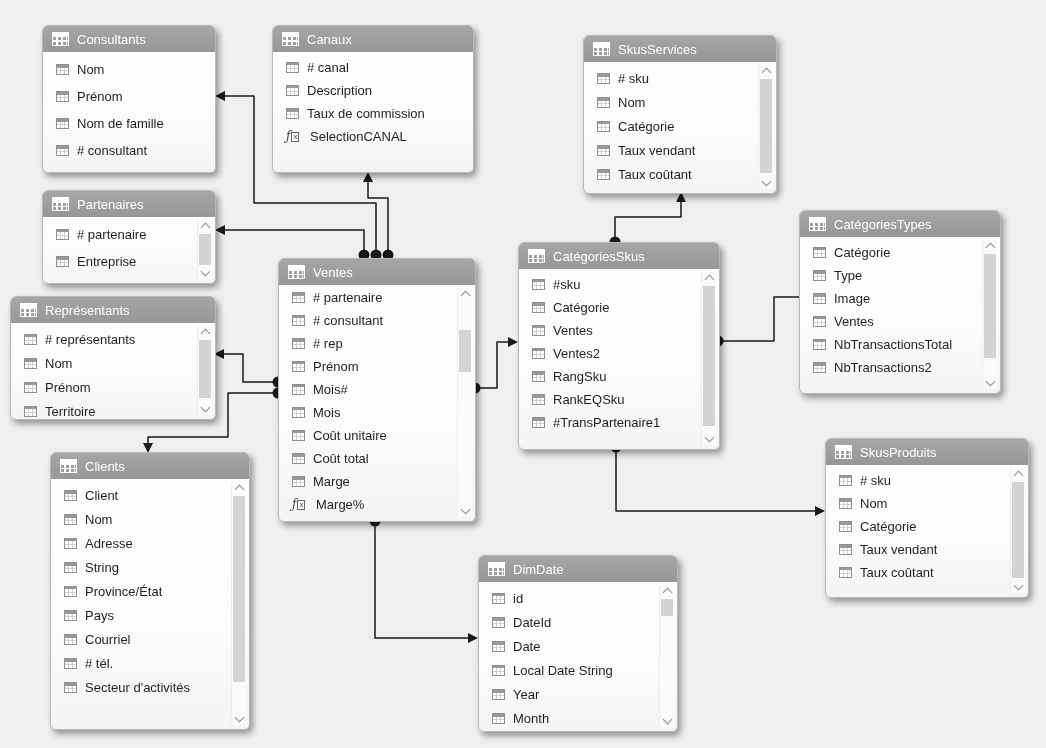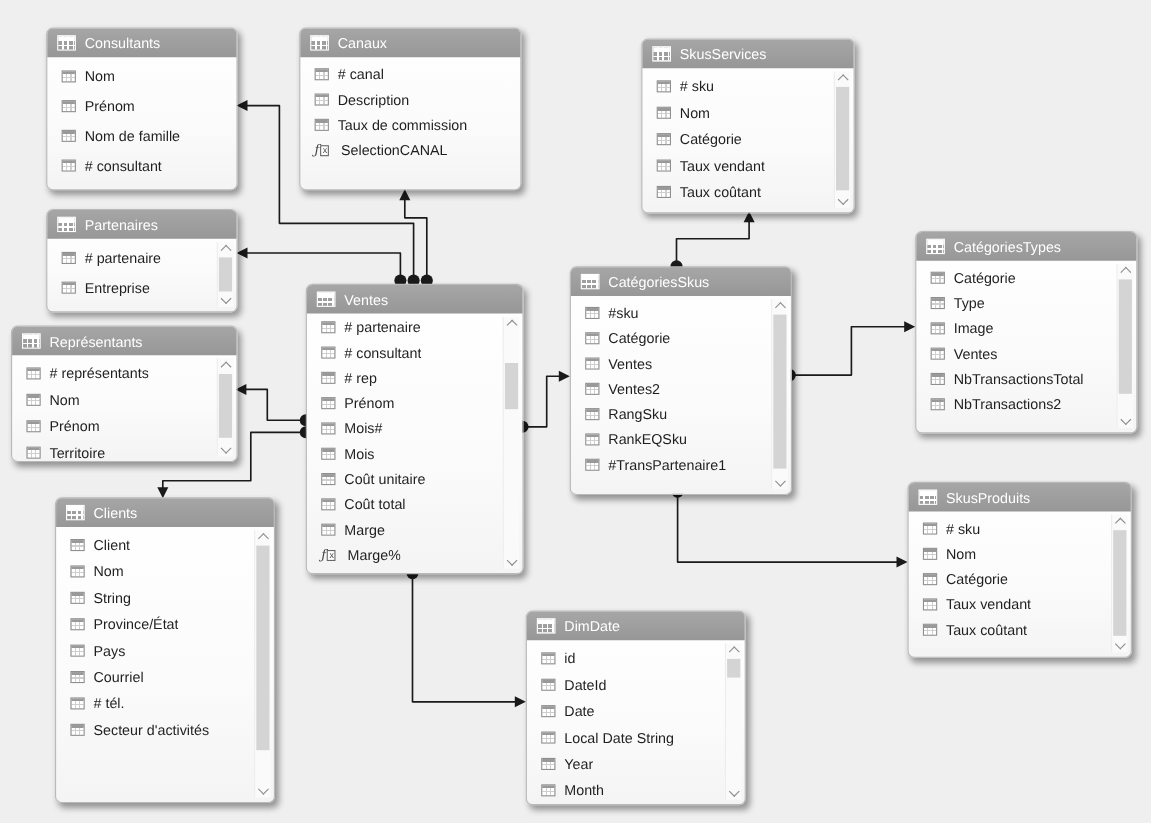--- a/index.html
+++ b/index.html
@@ -377,21 +377,21 @@
           <span class="field-label">#TransPartenaire1</span>
         </div>
       </div>
     <div class="sb">
       <span class="sb-chev up"></span>
       <span class="sb-thumb" style="top:14px;height:140px"></span>
       <span class="sb-chev dn"></span>
     </div>
   </div>
 
-  <div class="card" style="left:832px;top:210px;width:200px;height:182px">
+  <div class="card" style="left:799px;top:210px;width:200px;height:182px">
     <div class="card-header">
       <span class="hdr-ic"></span>
       <span class="card-title">CatégoriesTypes</span>
     </div>
     <div class="card-body">
         <div class="field-row">
           <span class="tbl-ic"></span>
           <span class="field-label">Catégorie</span>
         </div>
         <div class="field-row">
@@ -465,20 +465,24 @@
         <div class="field-row">
           <span class="tbl-ic"></span>
           <span class="field-label">Client</span>
         </div>
         <div class="field-row">
           <span class="tbl-ic"></span>
           <span class="field-label">Nom</span>
         </div>
         <div class="field-row">
           <span class="tbl-ic"></span>
+          <span class="field-label">Adresse</span>
+        </div>
+        <div class="field-row">
+          <span class="tbl-ic"></span>
           <span class="field-label">String</span>
         </div>
         <div class="field-row">
           <span class="tbl-ic"></span>
           <span class="field-label">Province/État</span>
         </div>
         <div class="field-row">
           <span class="tbl-ic"></span>
           <span class="field-label">Pays</span>
         </div>

